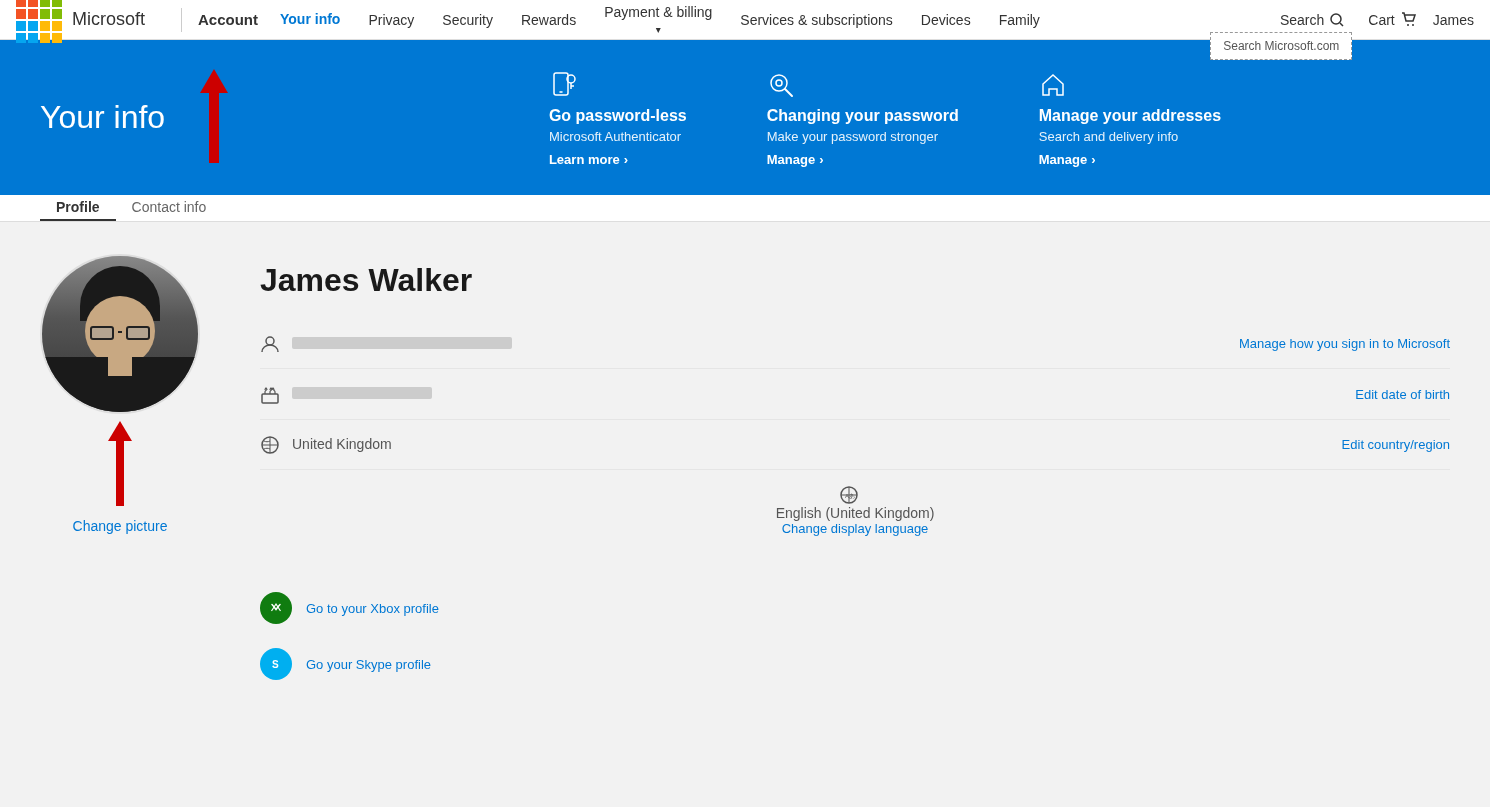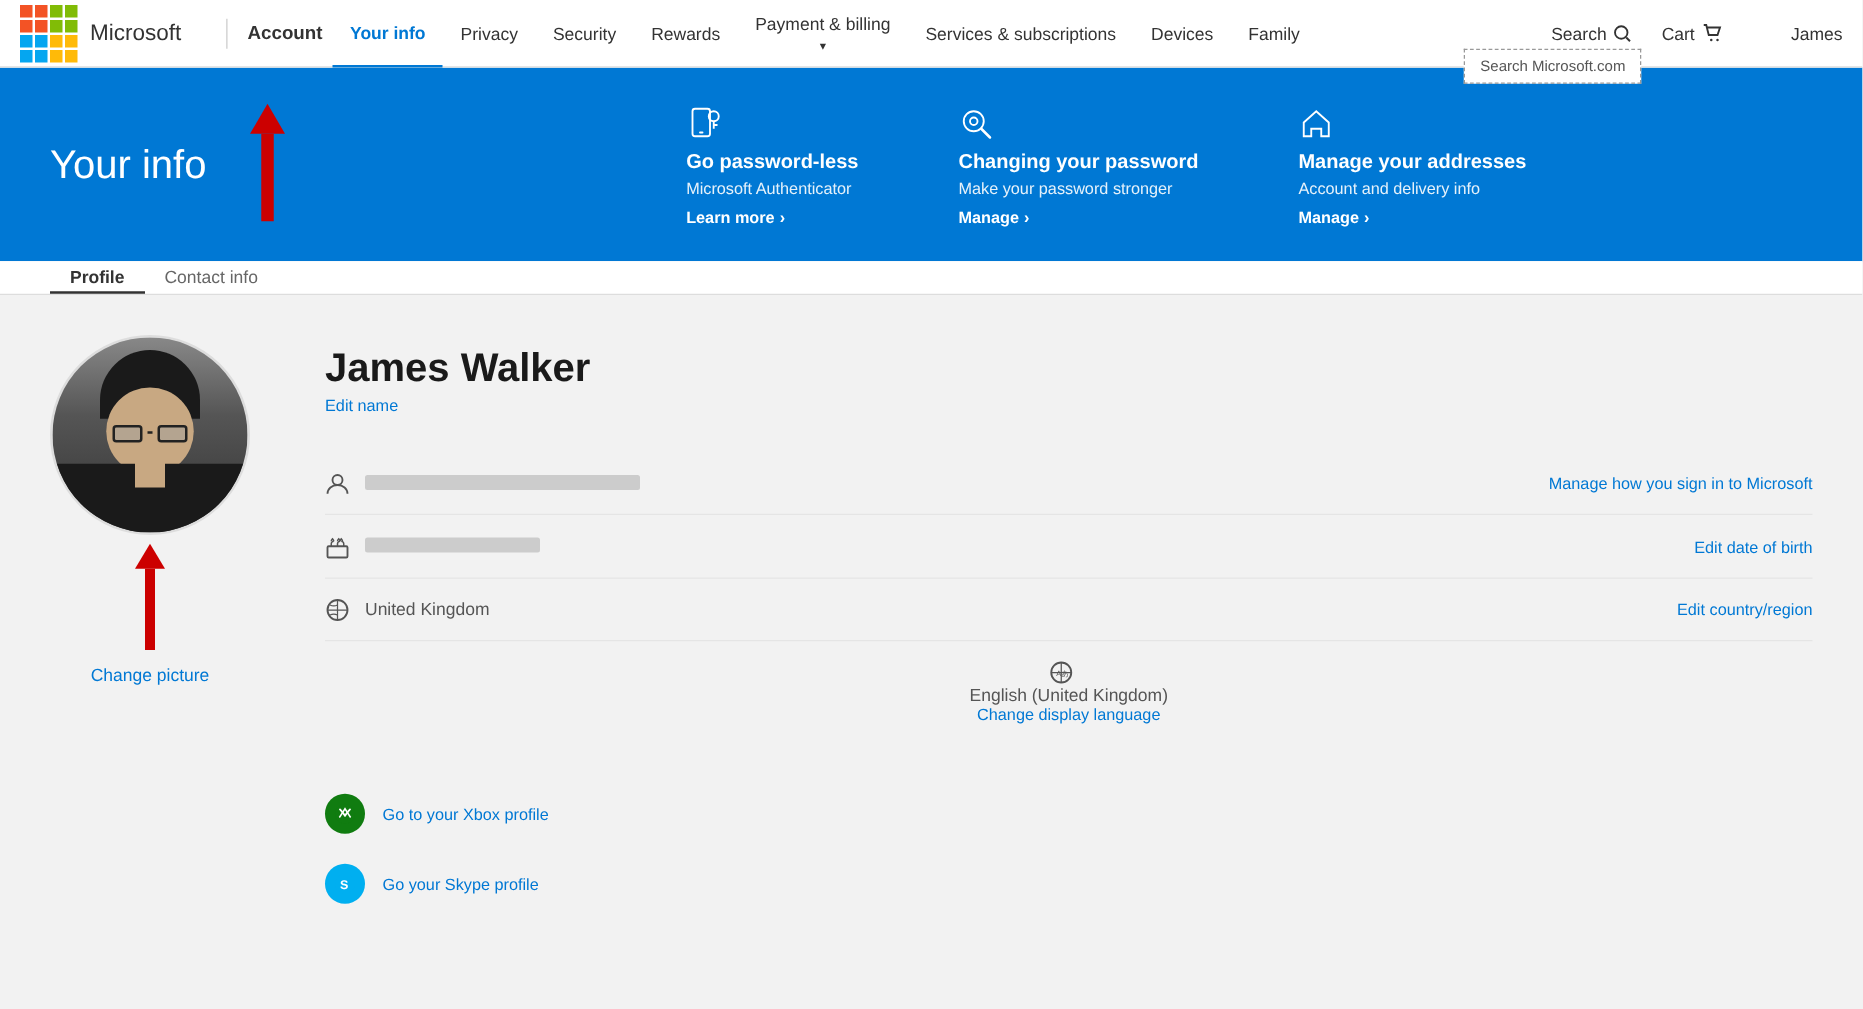--- a/index.html
+++ b/index.html
@@ -5,21 +5,21 @@
     * { margin: 0; padding: 0; box-sizing: border-box; }
     body { font-family: 'Segoe UI', Arial, sans-serif; background: #f2f2f2; font-size: 14px; color: #333; }
 
     
     .topnav {
       background: #fff;
       border-bottom: 1px solid #ddd;
       display: flex;
       align-items: center;
       padding: 0 16px;
-      height: 54px;
+      height: 40px;
       position: relative;
     }
     .topnav-logo {
       display: flex;
       align-items: center;
       gap: 10px;
       margin-right: 20px;
     }
     .ms-grid {
       display: grid;
@@ -80,21 +80,21 @@
     .cart-btn {
       display: flex;
       align-items: center;
       gap: 6px;
       background: none;
       border: none;
       cursor: pointer;
       font-size: 14px;
       color: #333;
     }
-    .username { font-size: 14px; cursor: pointer; margin-left: 39px; }
+    .username { font-size: 14px; cursor: pointer; }
 
     
     .hero {
       background: #0078d4;
       color: #fff;
       padding: 28px 40px;
       display: flex;
       align-items: center;
       min-height: 140px;
     }
@@ -304,21 +304,21 @@
       </a>
     </div>
 
     <div class="hero-action">
       <div style="font-size:26px;margin-bottom:4px;">
         <svg width="28" height="28" viewBox="0 0 28 28" fill="none" xmlns="http://www.w3.org/2000/svg">
           <path d="M4 13L14 4L24 13V24H18V18H10V24H4V13Z" stroke="white" stroke-width="1.5" fill="none"></path>
         </svg>
       </div>
       <div class="hero-action-title">Manage your addresses</div>
-      <div class="hero-action-subtitle">Account and delivery info</div>
+      <div class="hero-action-subtitle">Search and delivery info</div>
       <a class="hero-action-link">
         <span>Manage</span>
         <span>›</span>
       </a>
     </div>
   </div>
 </div>
 
 <div class="main-content">
 
@@ -359,21 +359,20 @@
       <div style="display:flex;flex-direction:column;align-items:center;margin-top:-5px;">
         <div style="width:0;height:0;border-left:12px solid transparent;border-right:12px solid transparent;border-bottom:20px solid #cc0000;"></div>
         <div style="width:8px;height:65px;background:#cc0000;"></div>
       </div>
 
       <a class="change-picture-link">Change picture</a>
     </div>
 
     <div class="profile-right">
       <h2 class="user-name">James Walker</h2>
-      <a class="edit-name-link">Edit name</a>
 
       <div class="profile-fields">
 
         <div class="profile-field">
           <div class="field-icon">
             <svg width="20" height="20" viewBox="0 0 20 20" fill="none" xmlns="http://www.w3.org/2000/svg">
               <circle cx="10" cy="7" r="4" stroke="#555" stroke-width="1.5"></circle>
               <path d="M2 18c0-4 3.6-7 8-7s8 3 8 7" stroke="#555" stroke-width="1.5"></path>
             </svg>
           </div>

